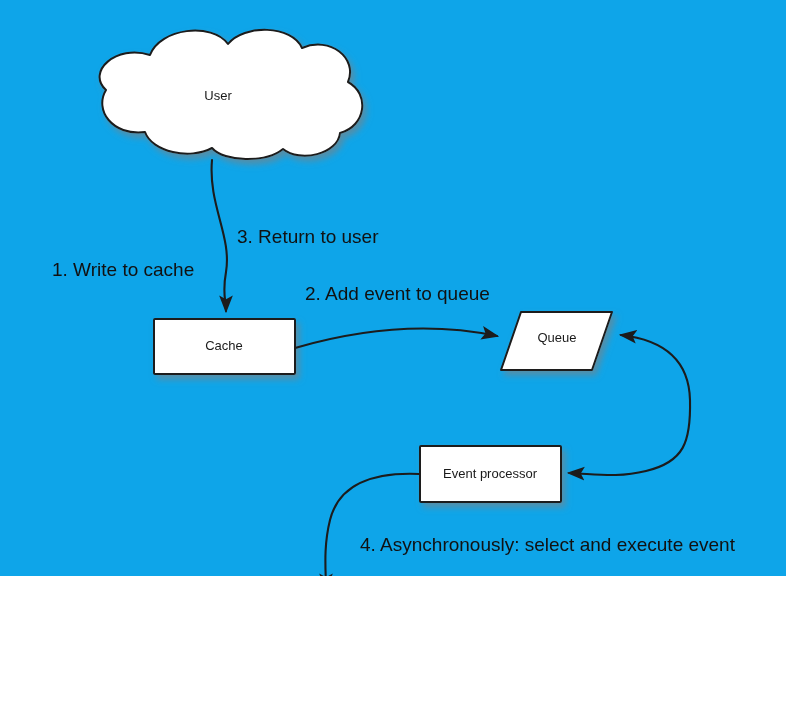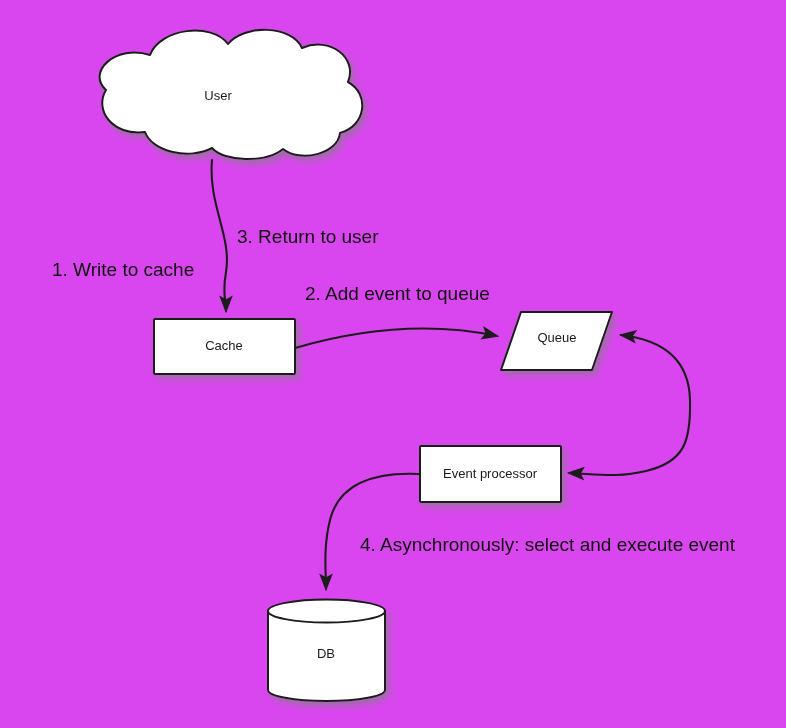--- a/index.html
+++ b/index.html
@@ -7,22 +7,22 @@
     padding: 0;
     background: #ffffff;
   }
   body {
     font-family: "Liberation Sans", sans-serif;
     color: #111111;
   }
   #diagram-canvas {
     position: relative;
     width: 786px;
-    height: 728px;
-    background: #d946ef;
+    height: 576px;
+    background: #0ea5e9;
     overflow: hidden;
   }
   #diagram-svg {
     position: absolute;
     left: 0;
     top: 0;
     width: 786px;
     height: 728px;
   }
   .node-label {

